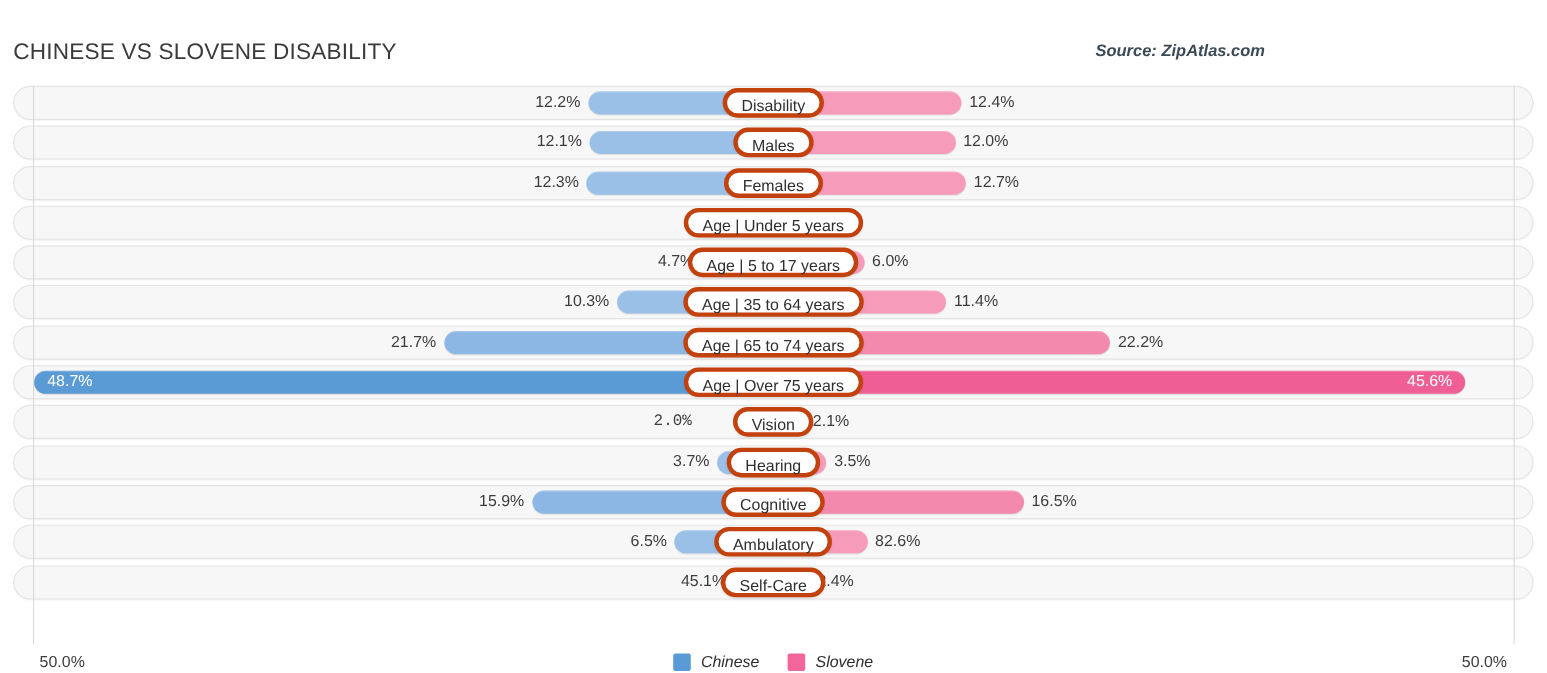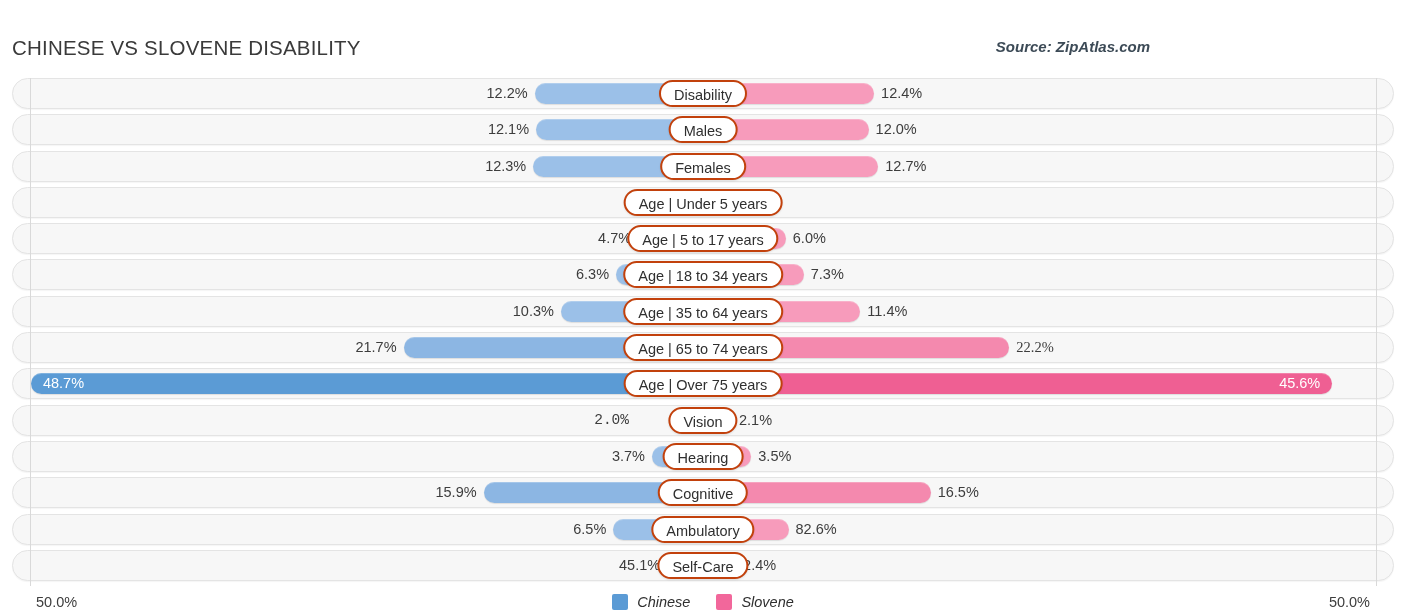--- a/index.html
+++ b/index.html
@@ -124,21 +124,21 @@
     color: #ffffff;
     z-index: 4;
   }
 
   .pill {
     position: absolute;
     top: 2px;
     height: 27px;
     line-height: 26px;
     background: #ffffff;
-    border: 2px solid #c2410c;
+    border: 4px solid #c2410c;
     border-radius: 14px;
     padding: 0 13px;
     font-size: 14.5px;
     color: #2f2f2f;
     white-space: nowrap;
     z-index: 5;
     box-sizing: border-box;
     box-shadow: 0 1px 2px rgba(0,0,0,0.10);
     transform: translateX(-50%);
   }
@@ -237,40 +237,32 @@
         <div class="row">
           <div class="track"></div>
           <div class="bar left" style="left: 638.14px; width: 64.86px; background: rgb(155, 192, 232);"></div>
           <div class="bar right" style="left: 703px; width: 82.8px; background: rgb(247, 155, 187);"></div>
           <div class="val left" style="right: 774.86px;">4.7%</div>
           <div class="val right" style="left: 792.8px;">6.0%</div>
           <div class="pill" style="left: 703px;">Age | 5 to 17 years</div>
         </div>
         <div class="row">
           <div class="track"></div>
-          <div class="bar left" style="left: 616.06px; width: 86.94px; background: rgb(155, 192, 232);"></div>
-          <div class="bar right" style="left: 703px; width: 100.74px; background: rgb(247, 155, 187);"></div>
-          <div class="val left" style="right: 796.94px;">6.3%</div>
-          <div class="val right" style="left: 810.74px;">7.3%</div>
-          <div class="pill" style="left: 703px;">Age | 18 to 34 years</div>
-        </div>
-        <div class="row">
-          <div class="track"></div>
           <div class="bar left" style="left: 560.86px; width: 142.14px; background: rgb(155, 192, 232);"></div>
           <div class="bar right" style="left: 703px; width: 157.32px; background: rgb(247, 155, 187);"></div>
           <div class="val left" style="right: 852.14px;">10.3%</div>
           <div class="val right" style="left: 867.32px;">11.4%</div>
           <div class="pill" style="left: 703px;">Age | 35 to 64 years</div>
         </div>
         <div class="row">
           <div class="track"></div>
           <div class="bar left" style="left: 403.54px; width: 299.46px; background: rgb(140, 182, 227);"></div>
           <div class="bar right" style="left: 703px; width: 306.36px; background: rgb(244, 137, 174);"></div>
           <div class="val left" style="right: 1009.46px;">21.7%</div>
-          <div class="val right" style="left: 1016.36px; font-family: Liberation Serif, serif;">22.2%</div>
+          <div class="val right" style="left: 1016.36px;">22.2%</div>
           <div class="pill" style="left: 703px;">Age | 65 to 74 years</div>
         </div>
         <div class="row">
           <div class="track"></div>
           <div class="bar left" style="left: 30.94px; width: 672.06px; background: rgb(91, 155, 213);"></div>
           <div class="bar right" style="left: 703px; width: 629.28px; background: rgb(239, 95, 147);"></div>
           <div class="val left inside" style="left: 42.94px; text-align: left;">48.7%</div>
           <div class="val right inside" style="left: 1272.28px; width: 48px; text-align: right;">45.6%</div>
           <div class="pill" style="left: 703px;">Age | Over 75 years</div>
         </div>

